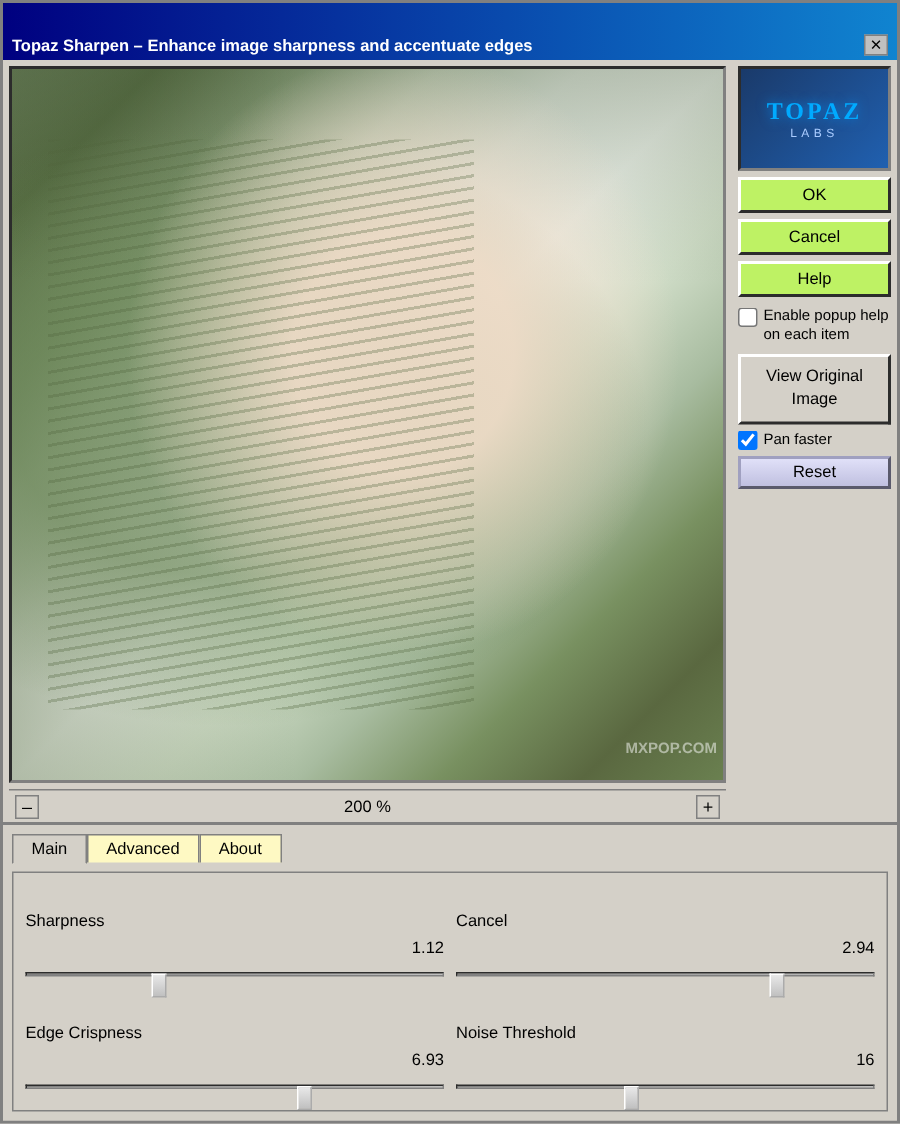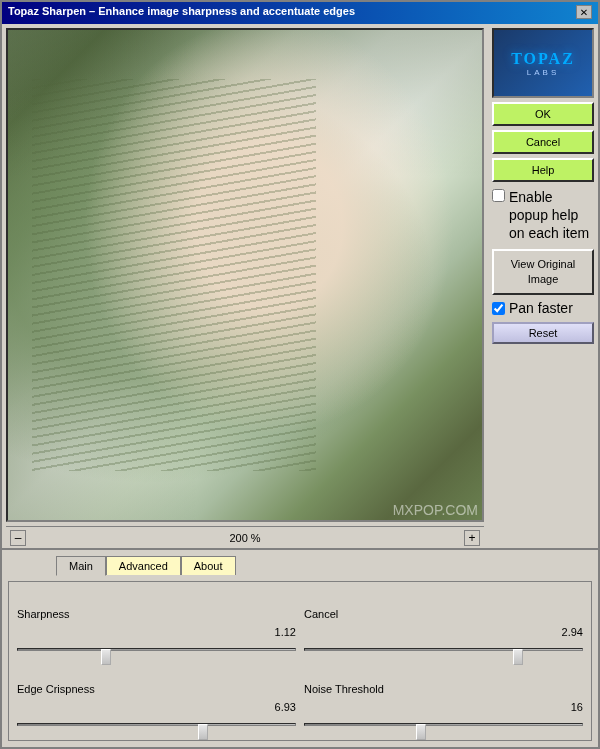--- a/index.html
+++ b/index.html
@@ -19,23 +19,23 @@
       border: 2px solid #808080;
       display: flex;
       flex-direction: column;
     }
 
     .title-bar {
       background: linear-gradient(to right, #000080, #1084d0);
       color: white;
       padding: 3px 6px;
       display: flex;
-      align-items: flex-start;
+      align-items: flex-end;
       justify-content: space-between;
-      height: 22px;
+      height: 38px;
       flex-shrink: 0;
     }
 
     .title-bar-text {
       font-size: 11px;
       font-weight: bold;
       color: white;
     }
 
     .title-bar-close {
@@ -195,21 +195,21 @@
       gap: 4px;
       padding: 2px 0;
     }
 
     .checkbox-row input[type=checkbox] {
       margin-top: 1px;
       flex-shrink: 0;
     }
 
     .checkbox-label {
-      font-size: 14px;
+      font-size: 10px;
       line-height: 1.3;
       color: #000;
     }
 
     .view-original-btn {
       background: #d4d0c8;
       border: 2px outset #ffffff;
       border-bottom-color: #808080;
       border-right-color: #808080;
       padding: 6px 8px;
@@ -240,21 +240,20 @@
       background: #d4d0c8;
       border-top: 2px solid #808080;
       padding: 6px;
       flex-shrink: 0;
     }
 
     .tabs {
       display: flex;
       gap: 0;
       margin-bottom: 6px;
-      margin-left: 48px;
     }
 
     .tab {
       padding: 3px 12px;
       background: #fef9c3;
       border: 1px solid #808080;
       border-bottom: none;
       cursor: pointer;
       font-size: 11px;
       position: relative;
@@ -321,25 +320,25 @@
       width: 10px;
       height: 16px;
       background: linear-gradient(to bottom, #e8e8e8, #c0c0c0);
       border: 1px outset #ffffff;
       position: absolute;
       cursor: pointer;
     }
 
     .watermark {
       position: absolute;
-      bottom: 2px;
+      bottom: 15px;
       right: 4px;
       color: rgba(255,255,255,0.5);
-      font-size: 14px;
-      font-weight: normal;
+      font-size: 10px;
+      font-weight: bold;
     }
   </style>
 </head>
 <body>
 
 <div class="window">
 
   <div class="title-bar">
     <span class="title-bar-text">Topaz Sharpen – Enhance image sharpness and accentuate edges</span>
     <div class="title-bar-close">✕</div>

